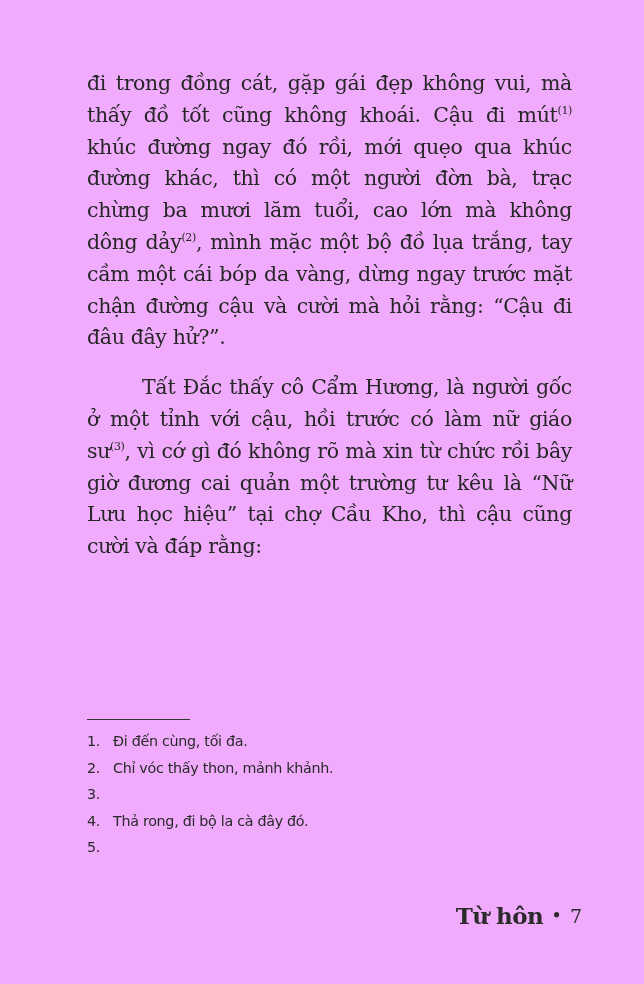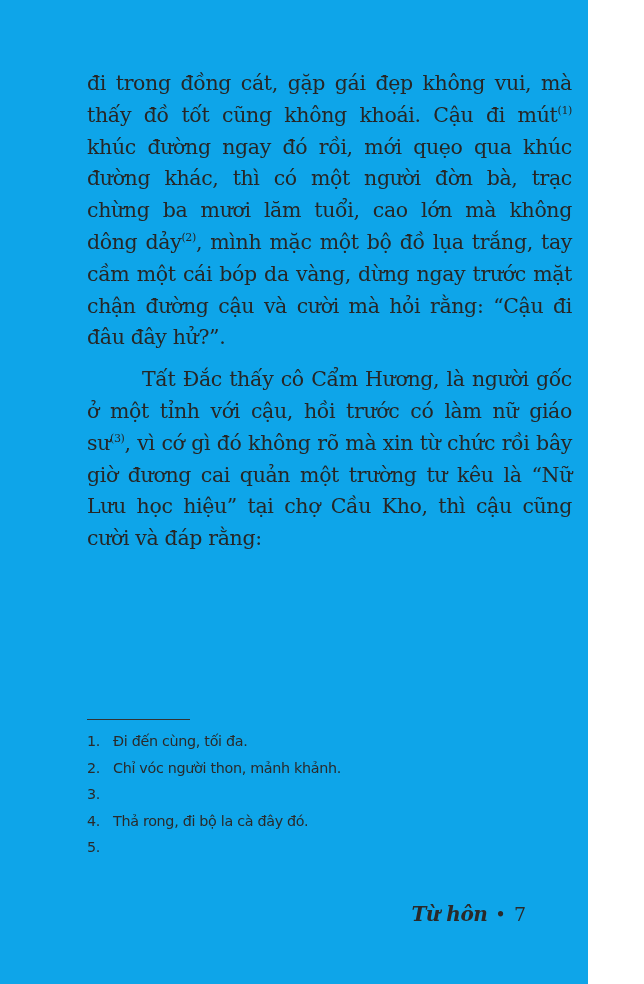--- a/index.html
+++ b/index.html
@@ -1,45 +1,45 @@
 <!DOCTYPE html>
 <html><head>
   <meta charset="utf-8">
   <style>
     html, body { margin: 0; padding: 0; background: #ffffff; }
     body { width: 644px; height: 984px; position: relative; overflow: hidden; }
-    .page { position: absolute; left: 0; top: 0; width: 588px; height: 984px; background: #0ea5e9; }
+    .page { position: absolute; left: 0; top: 0; width: 644px; height: 984px; background: #f0abfc; }
     .body-text {
       position: absolute; left: 87px; top: 68px; width: 485px;
       font-family: "DejaVu Serif", "Liberation Serif", serif;
       font-size: 20.5px; line-height: 31.8px; color: #262626;
       text-align: justify; letter-spacing: -0.35px;
     }
     .para { margin: 0; }
-    .para + .para { margin-top: 10px; }
+    .para + .para { margin-top: 18px; }
     .indent { text-indent: 55px; }
     sup { font-size: 11px; vertical-align: 8px; line-height: 0; }
     .rule {
       position: absolute; left: 87px; top: 719px; width: 103px; height: 0;
       border-top: 1.3px solid #333;
     }
     .footnotes {
       position: absolute; left: 87px; top: 728px; width: 500px;
       font-family: "DejaVu Sans", "Liberation Sans", sans-serif;
       font-size: 14.3px; line-height: 26.5px; color: #2a2a2a;
       list-style: none; margin: 0; padding: 0; letter-spacing: -0.3px;
     }
     .footnotes li { display: flex; }
     .fn-num { width: 26px; flex: none; }
     .footer {
       position: absolute; right: 62px; top: 902px;
       font-family: "DejaVu Serif", serif; color: #2a2a2a;
       display: flex; align-items: center; gap: 8px;
     }
-    .footer-title { font-style: italic; font-size: 20px; font-weight: bold; letter-spacing: -0.5px; }
+    .footer-title { font-size: 23px; font-weight: bold; letter-spacing: -0.5px; }
     .footer-dot { font-size: 18px; }
     .footer-page { font-size: 19px; }
   </style>
 </head>
 <body>
 
 <div class="page">
   <div class="body-text" id="body-text">
       <p class="para"><span>đi trong đồng cát, gặp gái đẹp không vui, mà thấy đồ tốt cũng không khoái. Cậu đi mút</span><sup>(1)</sup><span> khúc đường ngay đó rồi, mới quẹo qua khúc đường khác, thì có một người đờn bà, trạc chừng ba mươi lăm tuổi, cao lớn mà không dông dảy</span><sup>(2)</sup><span>, mình mặc một bộ đồ lụa trắng, tay cầm một cái bóp da vàng, dừng ngay trước mặt chận đường cậu và cười mà hỏi rằng: “Cậu đi đâu đây hử?”.</span></p>
       <p class="para indent"><span>Tất Đắc thấy cô Cẩm Hương, là người gốc ở một tỉnh với cậu, hồi trước có làm nữ giáo sư</span><sup>(3)</sup><span>, vì cớ gì đó không rõ mà xin từ chức rồi bây giờ đương cai quản một trường tư kêu là “Nữ Lưu học hiệu” tại chợ Cầu Kho, thì cậu cũng cười và đáp rằng:</span></p>
@@ -47,21 +47,21 @@
 
   <div class="rule"></div>
 
   <ol class="footnotes" id="footnotes">
       <li>
         <span class="fn-num">1.</span>
         <span>Đi đến cùng, tối đa.</span>
       </li>
       <li>
         <span class="fn-num">2.</span>
-        <span>Chỉ vóc người thon, mảnh khảnh.</span>
+        <span>Chỉ vóc thấy thon, mảnh khảnh.</span>
       </li>
       <li>
         <span class="fn-num">3.</span>
       </li>
       <li>
         <span class="fn-num">4.</span>
         <span>Thả rong, đi bộ la cà đây đó.</span>
       </li>
       <li>
         <span class="fn-num">5.</span>

